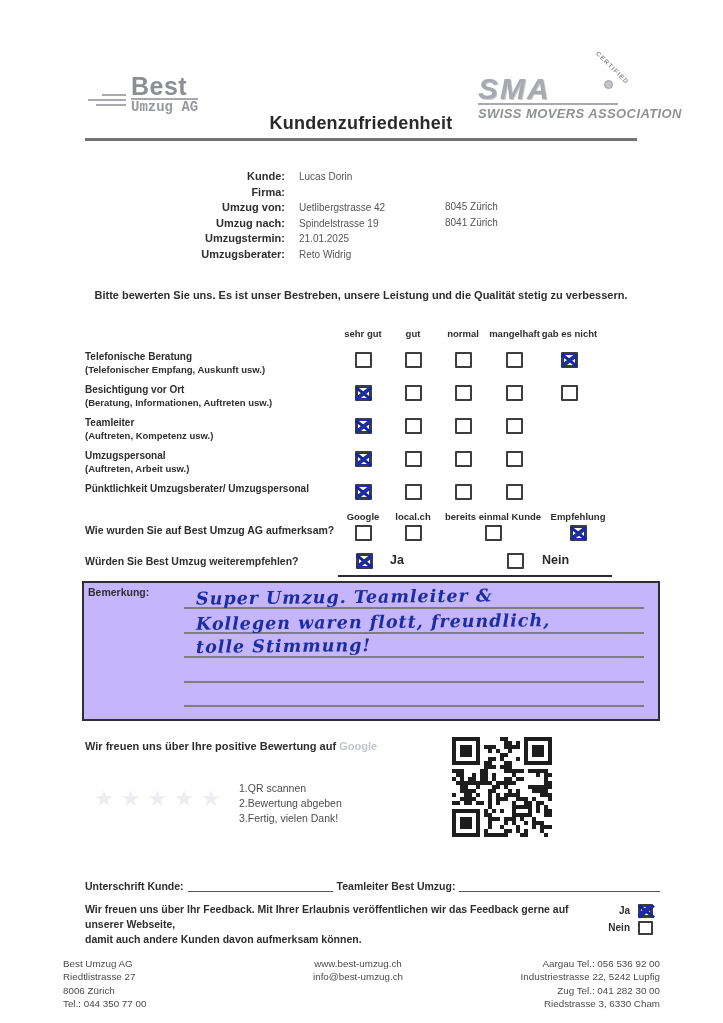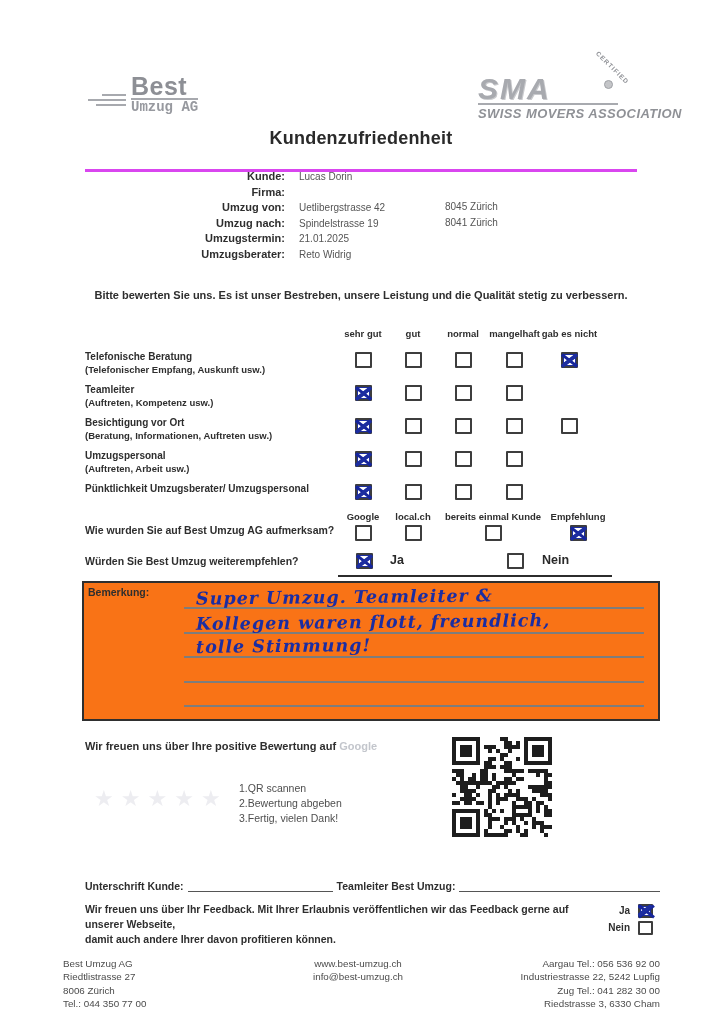--- a/index.html
+++ b/index.html
@@ -20,22 +20,22 @@
   .sma-word{font-size:30px;line-height:26px;font-weight:bold;font-style:italic;letter-spacing:2px;
             color:#a8aaaf;text-shadow:1px 1px 0 #c9cacd;}
   .sma-sub{font-size:13px;font-weight:bold;font-style:italic;letter-spacing:.4px;color:#8f9196;
            border-top:2px solid #a8aaaf;padding-top:1px;margin-top:1px;white-space:nowrap;}
   .sma-cert{position:absolute;right:-16px;top:-12px;font-size:6.5px;font-weight:bold;color:#8f9196;
             transform:rotate(45deg);letter-spacing:1px;}
   .sma-cert-dot{position:absolute;right:5px;top:4px;width:7px;height:7px;border:1.5px solid #9fa1a6;
             border-radius:50%;background:#c4c5c8;}
 
   
-  .title-block{position:absolute;left:85px;top:128px;width:552px;text-align:center;
-               border-bottom:3px solid #d946ef;padding-bottom:20px;}
+  .title-block{position:absolute;left:85px;top:113px;width:552px;text-align:center;
+               border-bottom:3px solid #737373;padding-bottom:4px;}
   .title-block h1{margin:0;font-size:18px;color:#2a2a2a;letter-spacing:.2px;}
 
   
   .details{position:absolute;left:85px;top:170px;width:552px;}
   .detail-row{display:flex;align-items:baseline;height:15.6px;position:relative;gap:8px;}
   .detail-label{width:200px;text-align:right;font-weight:bold;font-size:11px;color:#2e2e2e;}
   .detail-value{margin-left:6px;font-size:10px;color:#555;}
   .detail-extra{position:absolute;left:360px;font-size:10px;color:#555;}
 
   
@@ -87,21 +87,21 @@
 
   
   .sma-head{display:flex;margin-top:3px;}
   .sma-c0{width:50px;text-align:center;} .sma-c1{width:110px;text-align:center;} .sma-c2{width:54px;text-align:center;}
   .sma-col-label{font-size:9.5px;font-weight:bold;color:#2e2e2e;}
   .sma-row{display:flex;margin-top:3px;}
   .sma-q{width:253px;font-size:10.5px;font-weight:bold;color:#2e2e2e;padding-top:1px;}
   .sma-cell{display:flex;justify-content:center;}
 
   
-  .remarks{position:absolute;left:82px;top:581px;width:574px;height:136px;border:2.5px solid #2f2f2f;background:#f97316;}
+  .remarks{position:absolute;left:82px;top:581px;width:574px;height:136px;border:2.5px solid #2f2f2f;background:#c4b5fd;}
   .remarks-label{position:absolute;left:4px;top:3px;font-size:10.5px;font-weight:bold;color:#2e2e2e;}
   .rule-line{position:absolute;left:100px;width:460px;height:1.6px;background:#7d7d7d;}
   .hw{position:absolute;left:112px;font-family:"DejaVu Serif", serif;font-style:italic;font-weight:bold;
       color:#1b2da2;font-size:17.5px;letter-spacing:1px;white-space:nowrap;transform:rotate(-.6deg);}
 
   
   .review-title{position:absolute;left:85px;top:740px;font-size:11px;font-weight:bold;color:#2e2e2e;}
   .review-title .google{color:#c3c6cc;font-weight:bold;}
   .stars{position:absolute;left:94px;top:786px;letter-spacing:7px;font-size:22px;color:#ededf1;}
   .steps{position:absolute;left:239px;top:781px;font-size:10.5px;color:#4e4e4e;line-height:15px;}
@@ -214,58 +214,58 @@
           <span class="cb"></span>
         </span>
         <span class="rc4 rr-cell">
           <span class="cb checked">
             <span class="cb-white"></span>
           </span>
         </span>
       </div>
       <div class="rating-row">
         <div class="rr-label">
+          <div class="rr-title">Besichtigung vor Ort</div>
+          <div class="rr-sub">(Beratung, Informationen, Auftreten usw.)</div>
+        </div>
+        <span class="rc rr-cell">
+          <span class="cb checked">
+            <span class="cb-white"></span>
+          </span>
+        </span>
+        <span class="rc rr-cell">
+          <span class="cb"></span>
+        </span>
+        <span class="rc rr-cell">
+          <span class="cb"></span>
+        </span>
+        <span class="rc3 rr-cell">
+          <span class="cb"></span>
+        </span>
+        <span class="rc4 rr-cell">
+          <span class="cb"></span>
+        </span>
+      </div>
+      <div class="rating-row">
+        <div class="rr-label">
           <div class="rr-title">Teamleiter</div>
           <div class="rr-sub">(Auftreten, Kompetenz usw.)</div>
         </div>
         <span class="rc rr-cell">
           <span class="cb checked">
             <span class="cb-white"></span>
           </span>
         </span>
         <span class="rc rr-cell">
           <span class="cb"></span>
         </span>
         <span class="rc rr-cell">
           <span class="cb"></span>
         </span>
         <span class="rc3 rr-cell">
-          <span class="cb"></span>
-        </span>
-      </div>
-      <div class="rating-row">
-        <div class="rr-label">
-          <div class="rr-title">Besichtigung vor Ort</div>
-          <div class="rr-sub">(Beratung, Informationen, Auftreten usw.)</div>
-        </div>
-        <span class="rc rr-cell">
-          <span class="cb checked">
-            <span class="cb-white"></span>
-          </span>
-        </span>
-        <span class="rc rr-cell">
-          <span class="cb"></span>
-        </span>
-        <span class="rc rr-cell">
-          <span class="cb"></span>
-        </span>
-        <span class="rc3 rr-cell">
-          <span class="cb"></span>
-        </span>
-        <span class="rc4 rr-cell">
           <span class="cb"></span>
         </span>
       </div>
       <div class="rating-row">
         <div class="rr-label">
           <div class="rr-title">Umzugspersonal</div>
           <div class="rr-sub">(Auftreten, Arbeit usw.)</div>
         </div>
         <span class="rc rr-cell">
           <span class="cb checked">
@@ -599,21 +599,21 @@
   <div class="signature">
     <span class="sig-label">Unterschrift Kunde:</span>
     <span class="sig-line1"></span>
     <span class="sig-label">Teamleiter Best Umzug:</span>
     <span class="sig-line2"></span>
   </div>
 
   <div class="consent">
     <div class="consent-text">
       <div>Wir freuen uns über Ihr Feedback. Mit Ihrer Erlaubnis veröffentlichen wir das Feedback gerne auf unserer Webseite,</div>
-      <div>damit auch andere Ihrer davon profitieren können.</div>
+      <div>damit auch andere Kunden davon aufmerksam können.</div>
     </div>
     <div class="consent-opts" id="consent-opts">
         <div class="consent-opt">
           <span class="opt-label">Ja</span>
           <span class="cb checked">
             <span class="cb-white"></span>
           </span>
         </div>
         <div class="consent-opt">
           <span class="opt-label">Nein</span>

